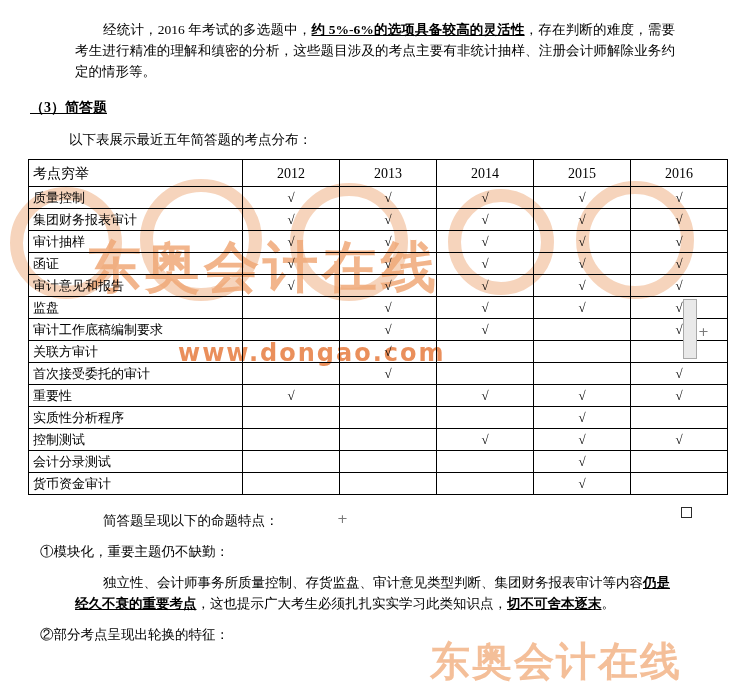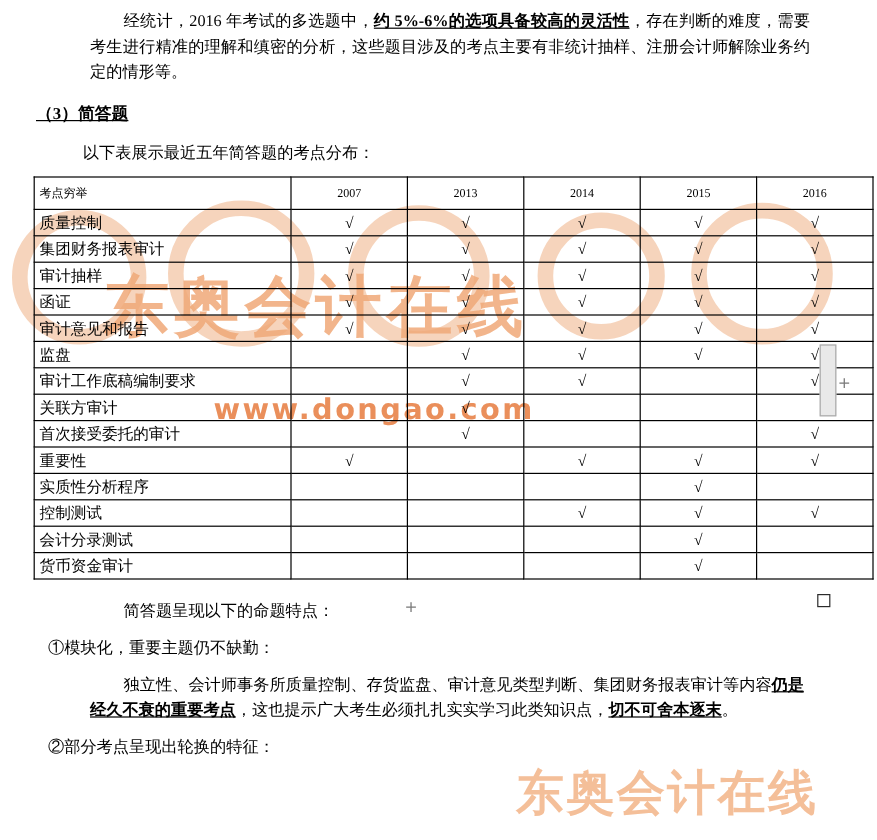--- a/index.html
+++ b/index.html
@@ -22,21 +22,21 @@
     width: 731px;
     height: 700px;
     padding: 0;
     box-sizing: border-box;
   }
   .para {
     margin: 0 56px 0 75px;
     text-align: justify;
   }
   .para-1 {
-    padding-top: 8px;
+    padding-top: 20px;
   }
   .indent {
     text-indent: 28px;
   }
   .bold {
     font-weight: bold;
   }
   .underline {
     text-decoration: underline;
   }
@@ -78,21 +78,21 @@
   table.exam td.rowhead, table.exam th.rowhead {
     text-align: left;
     width: 205px;
   }
   table.exam td.yr, table.exam th.yr {
     text-align: center;
     width: 88px;
   }
   table.exam thead th {
     height: 26px;
-    font-size: 10px;
+    font-size: 14px;
   }
   .check {
     font-size: 13px;
     line-height: 1;
   }
 
   
   .wm {
     position: absolute;
     left: 0;
@@ -208,21 +208,21 @@
       <div class="wm-ring r4"></div>
       <div class="wm-ring r5"></div>
       <div class="wm-text">东奥会计在线</div>
       <div class="wm-url">www.dongao.com</div>
     </div>
 
     <table class="exam">
       <thead>
         <tr>
           <th class="rowhead">考点穷举</th>
-          <th class="yr">2007</th>
+          <th class="yr">2012</th>
           <th class="yr">2013</th>
           <th class="yr">2014</th>
           <th class="yr">2015</th>
           <th class="yr">2016</th>
         </tr>
       </thead>
       <tbody>
           <tr>
             <td class="rowhead">质量控制</td>
             <td class="yr check">√</td>

